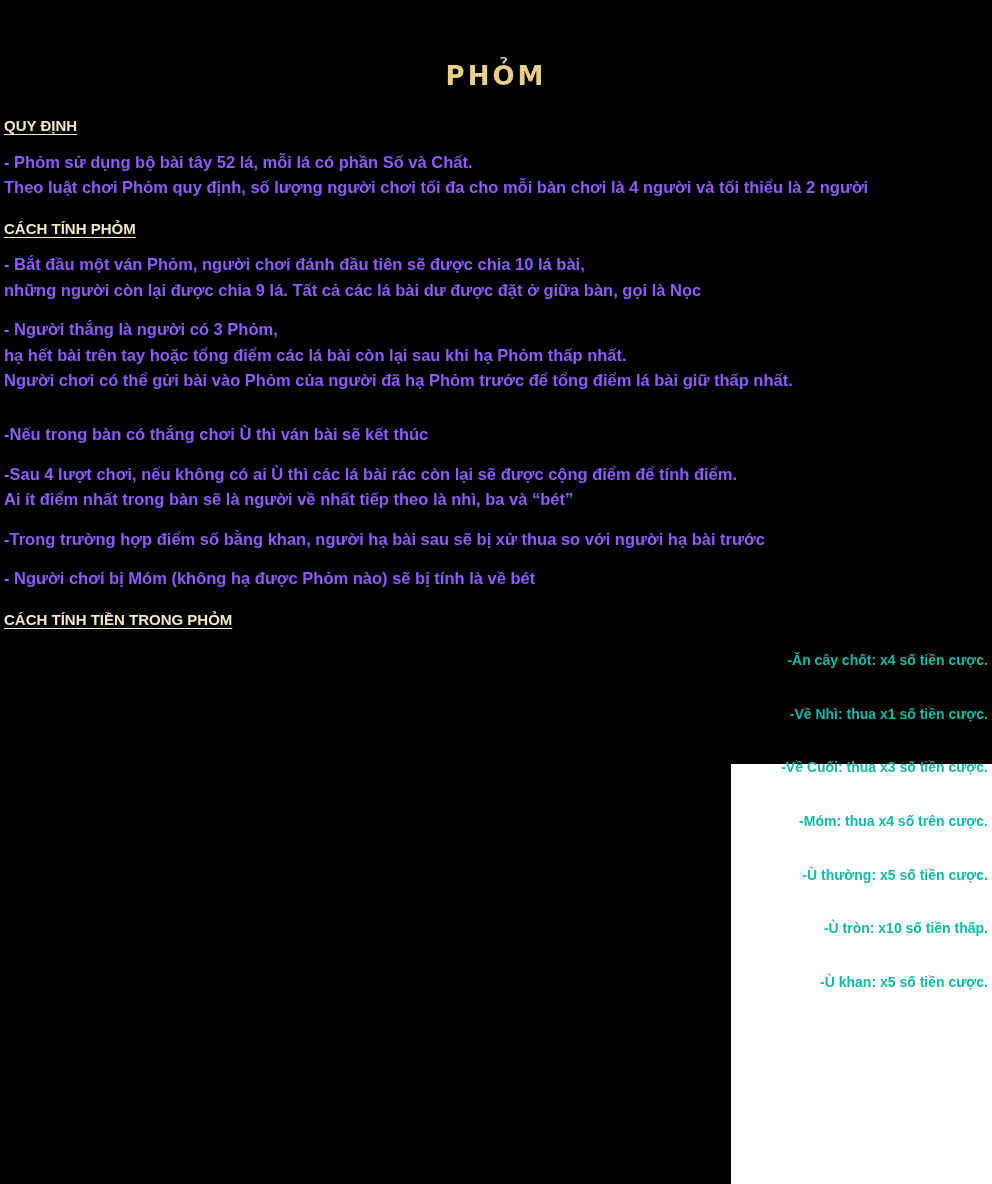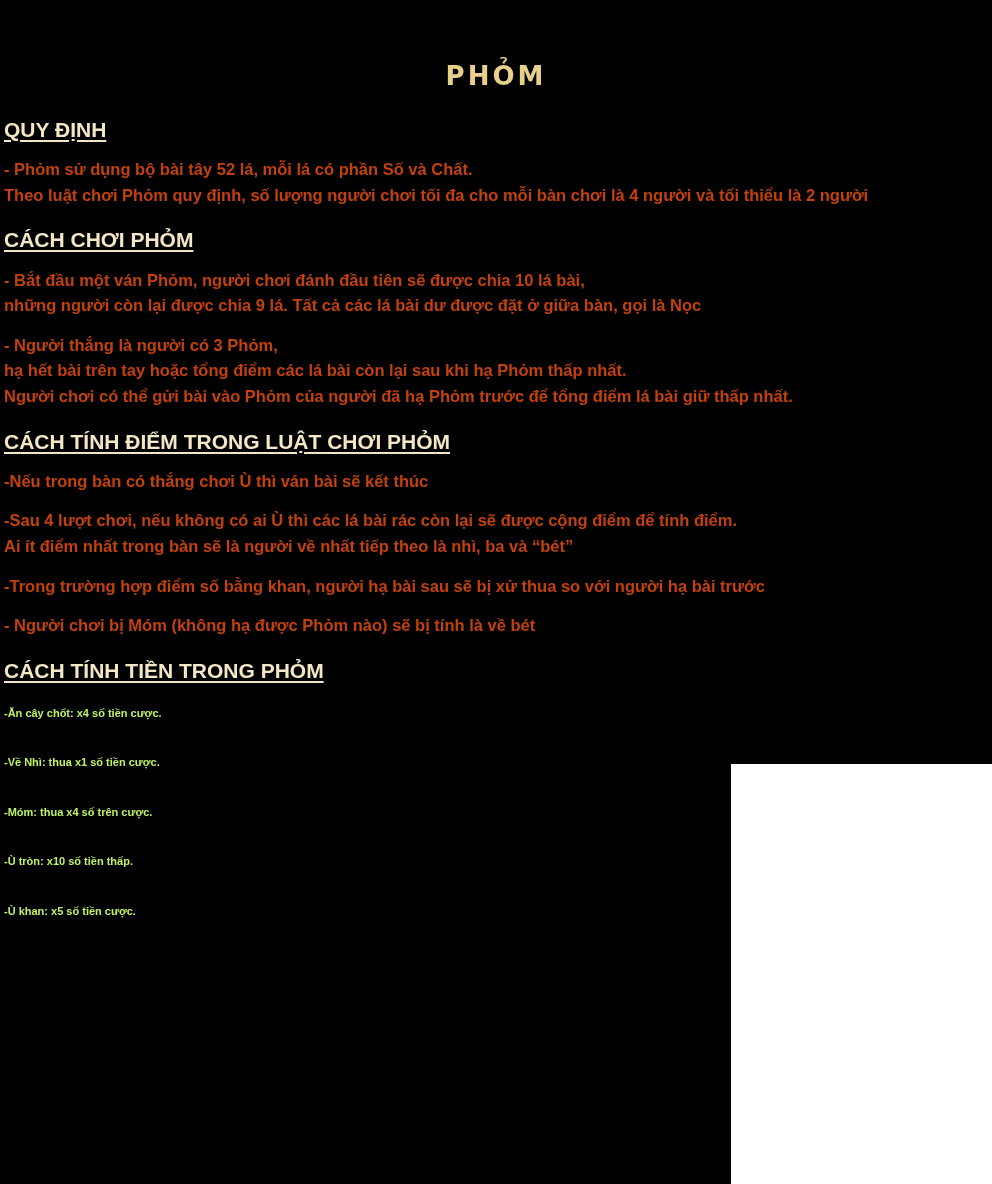--- a/index.html
+++ b/index.html
@@ -46,48 +46,49 @@
     letter-spacing: 3px;
     color: #e8d08a;
     text-align: center;
   }
   .content {
     position: relative;
     z-index: 2;
     padding: 0 4px;
   }
   h2.section {
-    font-size: 21px;
+    font-size: 15px;
     font-weight: bold;
     color: #f3e7c6;
     margin: 0 0 4px 0;
     padding: 0;
     text-decoration: underline;
     text-underline-offset: 3px;
     line-height: 1.3;
   }
   .block {
     margin: 0 0 18px 0;
   }
   .para {
     font-size: 16.5px;
     line-height: 1.55;
-    color: #c2410c;
+    color: #8b5cf6;
     font-weight: bold;
     margin: 0 0 14px 0;
     white-space: pre-line;
   }
   .spacer-sm { height: 10px; }
   .spacer-md { height: 18px; }
   .fee-line {
-    font-size: 11px;
+    font-size: 14px;
     font-weight: bold;
-    color: #bef264;
+    color: #14b8a6;
     margin: 0 0 34px 0;
     line-height: 1.4;
+    text-align: right;
   }
   .first-section {
     margin-top: 12px;
   }
 </style>
 </head>
 <body>
 
 <div class="page">
 
@@ -100,43 +101,44 @@
   <div class="content">
 
     <div class="block first-section">
       <h2 class="section">QUY ĐỊNH</h2>
       <div class="spacer-sm"></div>
       <p class="para">- Phỏm sử dụng bộ bài tây 52 lá, mỗi lá có phần Số và Chất.
 Theo luật chơi Phỏm quy định, số lượng người chơi tối đa cho mỗi bàn chơi là 4 người và tối thiểu là 2 người</p>
     </div>
 
     <div class="block">
-      <h2 class="section">CÁCH CHƠI PHỎM</h2>
+      <h2 class="section">CÁCH TÍNH PHỎM</h2>
       <div class="spacer-sm"></div>
       <p class="para">- Bắt đầu một ván Phỏm, người chơi đánh đầu tiên sẽ được chia 10 lá bài,
 những người còn lại được chia 9 lá. Tất cả các lá bài dư được đặt ở giữa bàn, gọi là Nọc</p>
       <p class="para">- Người thắng là người có 3 Phỏm,
 hạ hết bài trên tay hoặc tổng điểm các lá bài còn lại sau khi hạ Phỏm thấp nhất.
 Người chơi có thể gửi bài vào Phỏm của người đã hạ Phỏm trước để tổng điểm lá bài giữ thấp nhất.</p>
     </div>
 
     <div class="block">
-      <h2 class="section">CÁCH TÍNH ĐIỂM TRONG LUẬT CHƠI PHỎM</h2>
       <div class="spacer-sm"></div>
       <p class="para">-Nếu trong bàn có thắng chơi Ù thì ván bài sẽ kết thúc</p>
       <p class="para">-Sau 4 lượt chơi, nếu không có ai Ù thì các lá bài rác còn lại sẽ được cộng điểm để tính điểm.
 Ai ít điểm nhất trong bàn sẽ là người về nhất tiếp theo là nhì, ba và “bét”</p>
       <p class="para">-Trong trường hợp điểm số bằng khan, người hạ bài sau sẽ bị xử thua so với người hạ bài trước</p>
       <p class="para">- Người chơi bị Móm (không hạ được Phỏm nào) sẽ bị tính là về bét</p>
     </div>
 
     <div class="block">
       <h2 class="section">CÁCH TÍNH TIỀN TRONG PHỎM</h2>
       <div class="spacer-md"></div>
       <p class="fee-line">-Ăn cây chốt: x4 số tiền cược.</p>
       <p class="fee-line">-Về Nhì: thua x1 số tiền cược.</p>
+      <p class="fee-line">-Về Cuối: thua x3 số tiền cược.</p>
       <p class="fee-line">-Móm: thua x4 số trên cược.</p>
+      <p class="fee-line">-Ù thường: x5 số tiền cược.</p>
       <p class="fee-line">-Ù tròn: x10 số tiền thấp.</p>
       <p class="fee-line">-Ù khan: x5 số tiền cược.</p>
     </div>
 
   </div>
 </div>
 
 </body></html>

